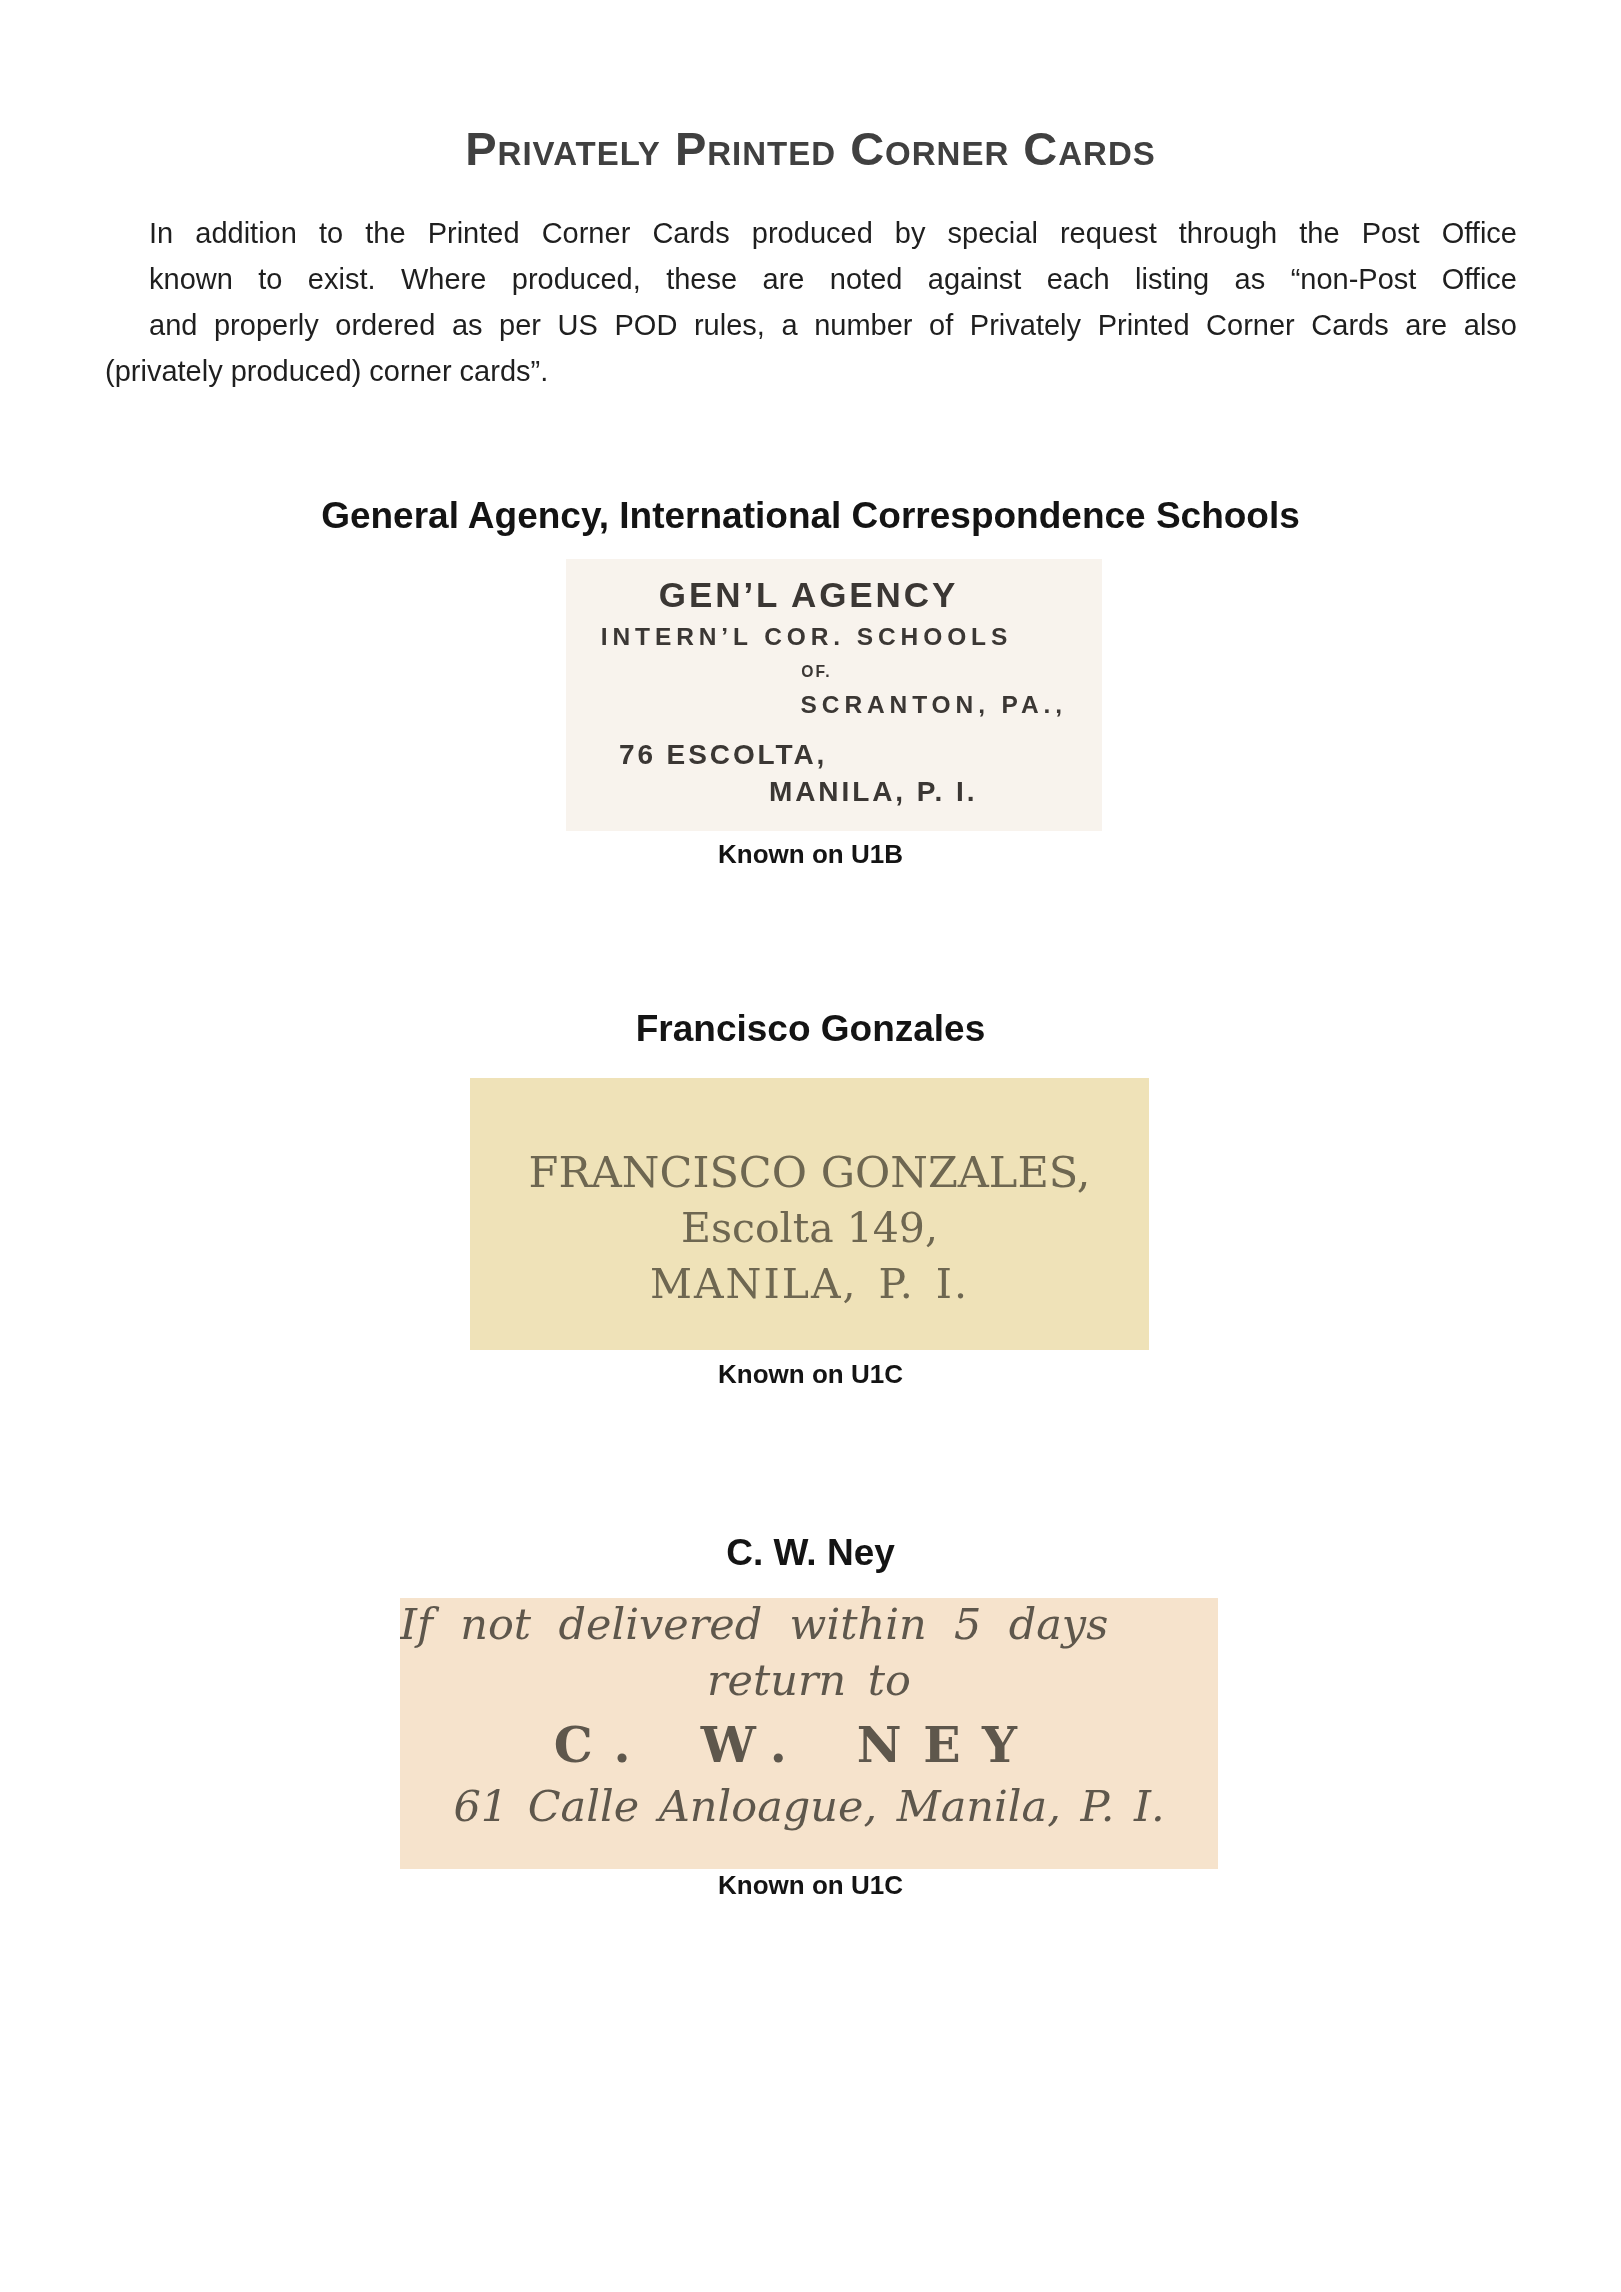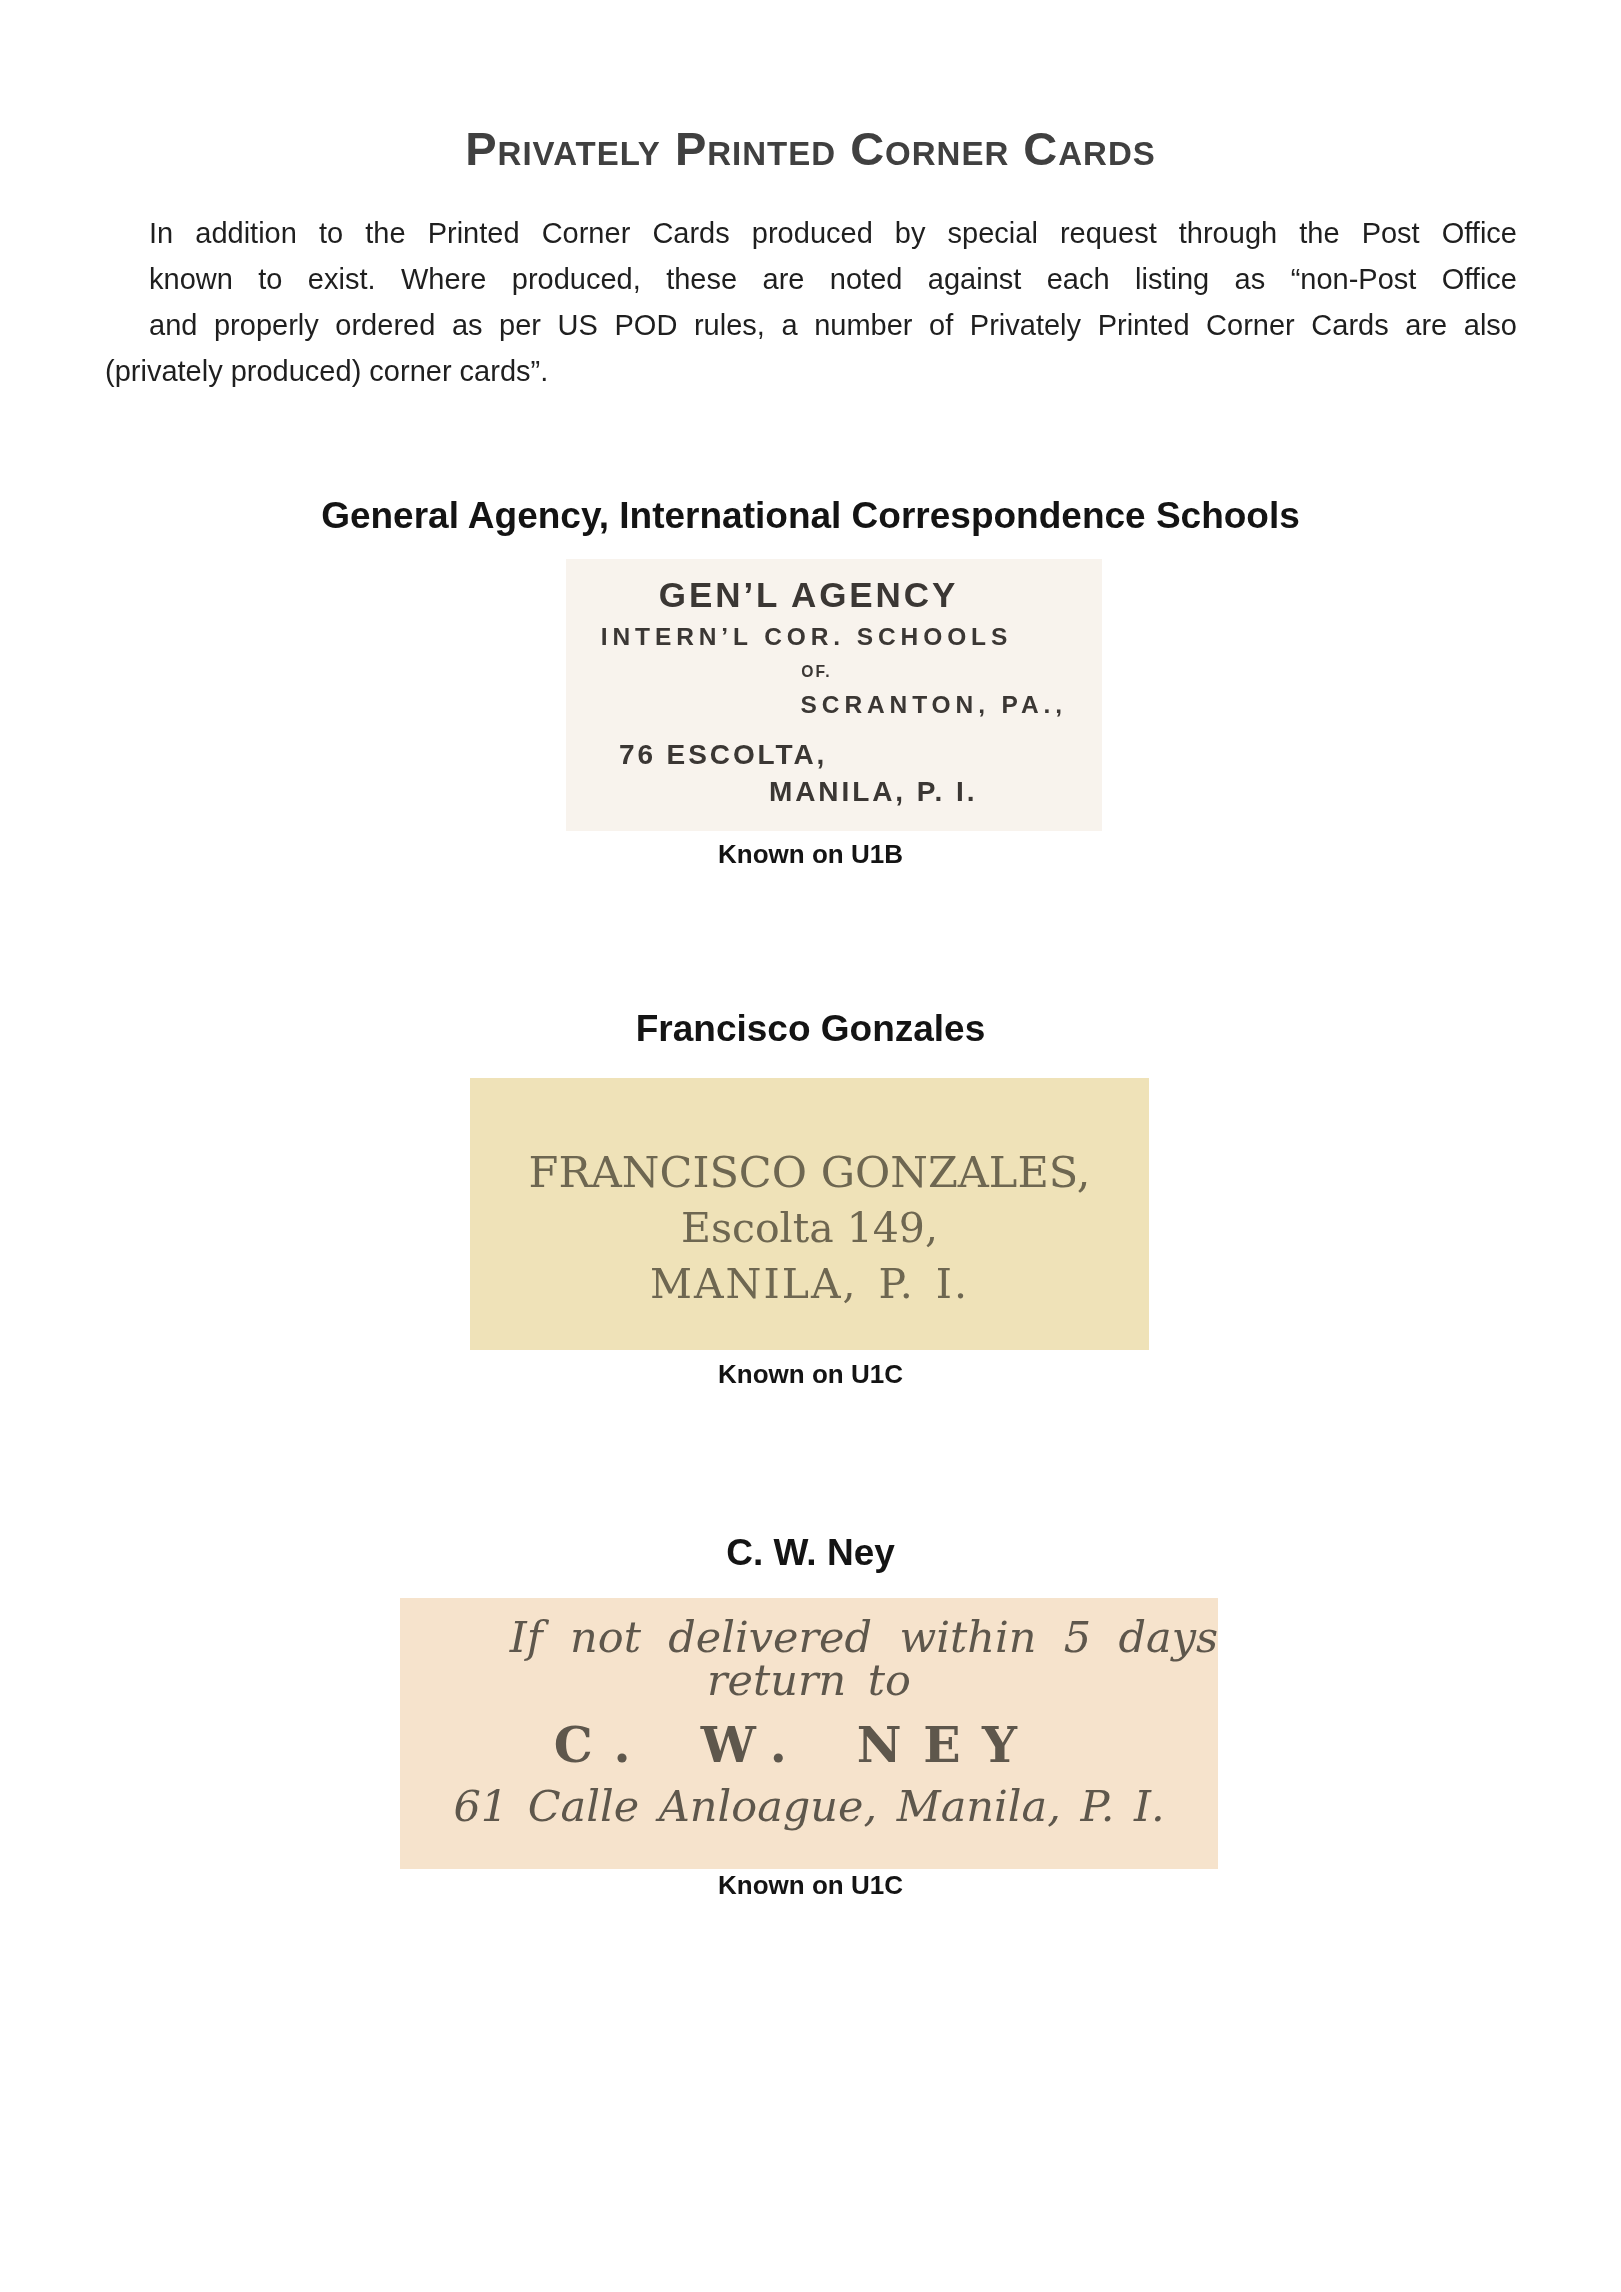--- a/index.html
+++ b/index.html
@@ -55,21 +55,21 @@
   #card-2{left:470px;top:1078px;width:679px;height:272px;
           font-family:"DejaVu Serif","Liberation Serif",serif;}
   .c2-l1{top:16.7px;left:0;width:100%;text-align:center;font-size:41px;word-spacing:9.8px;}
   .c2-l2{top:73px;left:0;width:100%;text-align:center;font-size:43px;}
   .c2-l3{top:130px;left:0;width:100%;text-align:center;font-size:41px;}
   .c2-l4{top:186px;left:0;width:100%;text-align:center;font-size:41px;letter-spacing:2px;word-spacing:5.9px;}
 
   
   #card-3{left:400px;top:1598px;width:818px;height:271px;
           font-family:"DejaVu Serif","Liberation Serif",serif;font-style:italic;}
-  .c3-l1{top:18px;left:0;width:100%;text-align:right;font-size:43px;word-spacing:13.7px;}
+  .c3-l1{top:5px;left:0;width:100%;text-align:left;font-size:43px;word-spacing:13.7px;}
   .c3-l2{top:61px;left:0;width:100%;text-align:center;font-size:43px;word-spacing:7.8px;}
   .c3-l3{top:123px;left:0;width:100%;text-align:center;font-size:49px;font-style:normal;
          font-weight:700;letter-spacing:21.6px;word-spacing:9.8px;
          padding-right:25.5px;box-sizing:border-box;}
   .c3-l4{top:187px;left:0;width:100%;text-align:center;font-size:43px;word-spacing:5.9px;}
 </style>
 </head>
 <body>
 
 <div class="abs centered" id="page-title">Privately Printed Corner Cards</div>

